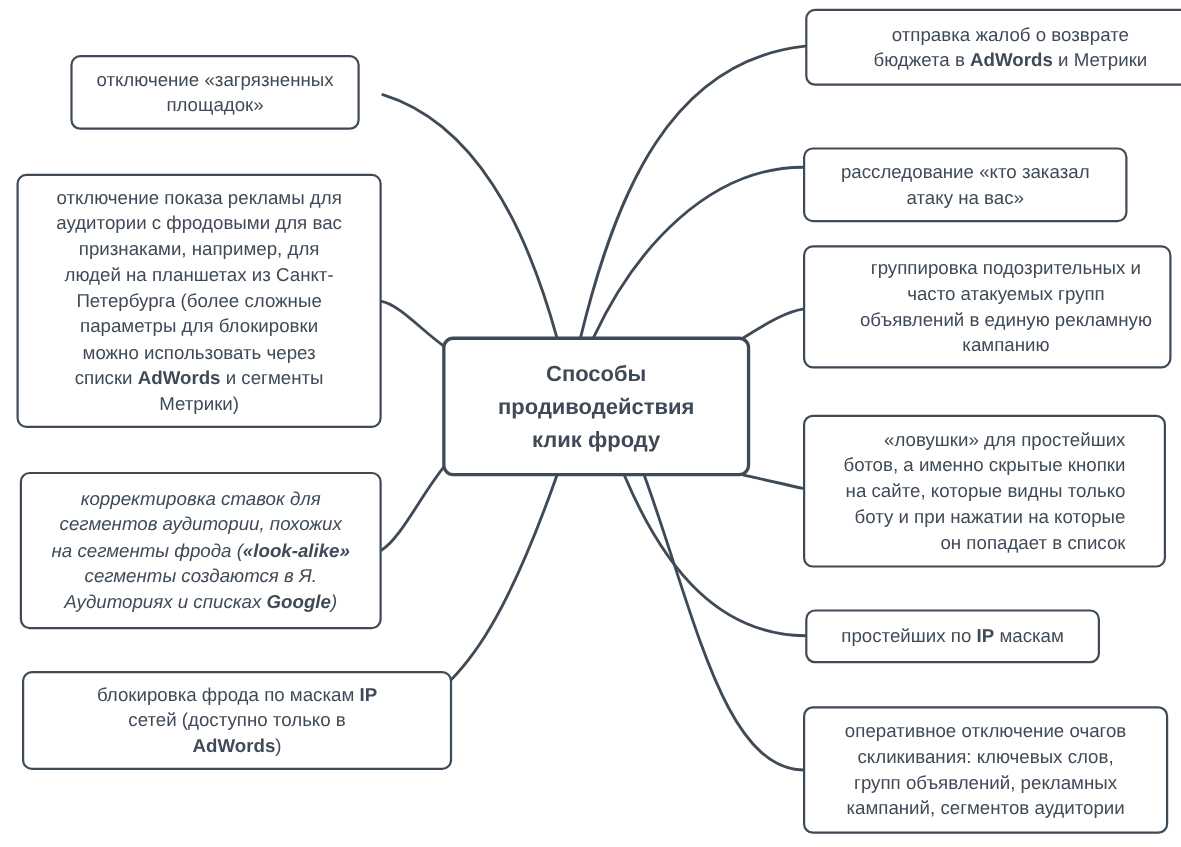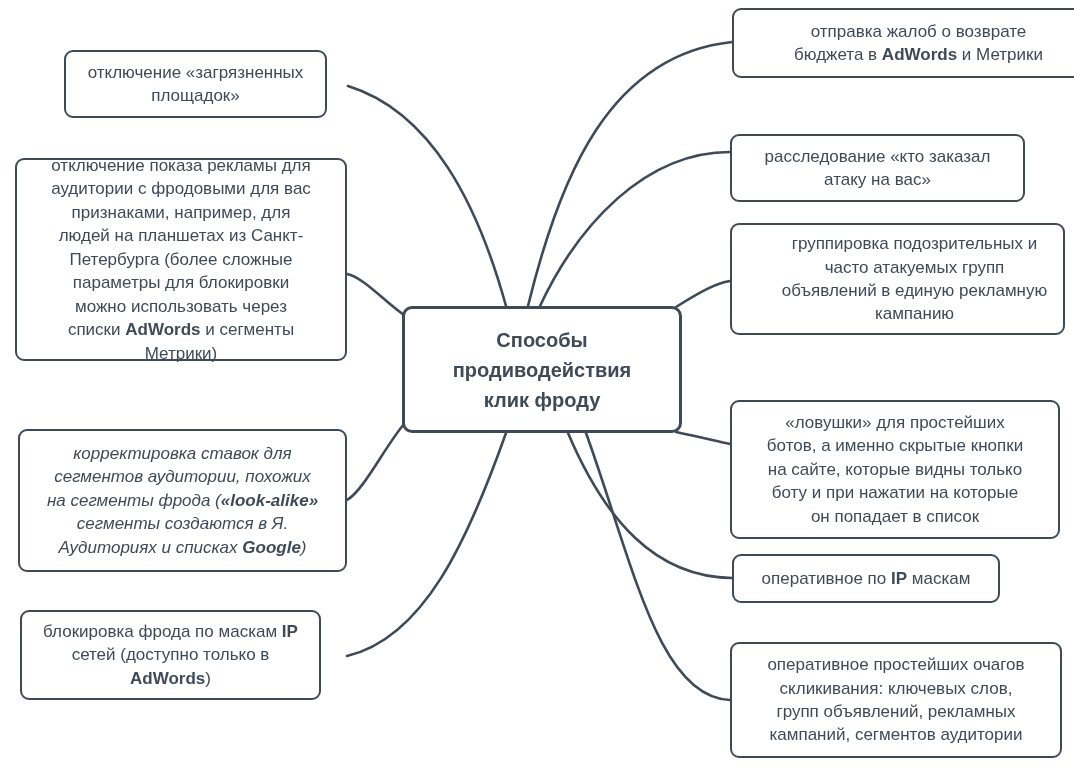--- a/index.html
+++ b/index.html
@@ -63,49 +63,49 @@
       <path d="M676,432 C700,437 716,441 730,444"></path>
       <path d="M568,433 C605,520 655,577 732,578"></path>
       <path d="M586,433 C632,560 658,698 730,700"></path>
     </svg>
   <div id="nodes">
       <div class="node central" style="left: 402px; top: 306px; width: 280px; height: 127px;"><div><span>Способы
 продиводействия
 клик фроду</span></div></div>
       <div class="node" style="left: 64px; top: 50px; width: 263px; height: 68px;"><div><span>отключение «загрязненных
 площадок»</span></div></div>
-      <div class="node" style="left: 15px; top: 158px; width: 332px; height: 203px;"><div><span>отключение показа рекламы для
+      <div class="node" style="left: 15px; top: 158px; width: 332px; height: 231px;"><div><span>отключение показа рекламы для
 аудитории с фродовыми для вас
 признаками, например, для
 людей на планшетах из Санкт-
 Петербурга (более сложные
 параметры для блокировки
 можно использовать через
 списки </span><b>AdWords</b><span> и сегменты
 Метрики)</span></div></div>
       <div class="node" style="left: 18px; top: 429px; width: 329px; height: 143px; font-style: italic;"><div><span>корректировка ставок для
 сегментов аудитории, похожих
 на сегменты фрода (</span><b>«look-alike»</b><span>
 сегменты создаются в Я.
 Аудиториях и списках </span><b>Google</b><span>)</span></div></div>
-      <div class="node" style="left: 20px; top: 610px; width: 301px; height: 90px;"><div><span>блокировка фрода по маскам </span><b>IP</b><span>
+      <div class="node" style="left: 20px; top: 610px; width: 391px; height: 90px;"><div><span>блокировка фрода по маскам </span><b>IP</b><span>
 сетей (доступно только в
 </span><b>AdWords</b><span>)</span></div></div>
       <div class="node" style="left: 732px; top: 8px; width: 373px; height: 70px;"><div><span>отправка жалоб о возврате
 бюджета в </span><b>AdWords</b><span> и Метрики</span></div></div>
       <div class="node" style="left: 730px; top: 122px; width: 295px; height: 68px; margin-top: 12px;"><div><span>расследование «кто заказал
 атаку на вас»</span></div></div>
       <div class="node" style="left: 730px; top: 223px; width: 335px; height: 112px; padding-left: 44px;"><div><span>группировка подозрительных и
 часто атакуемых групп
 объявлений в единую рекламную
 кампанию</span></div></div>
-      <div class="node" style="left: 730px; top: 400px; width: 330px; height: 139px;"><div><span>«ловушки» для простейших
+      <div class="node" style="left: 730px; top: 377px; width: 330px; height: 139px; text-align: right;"><div><span>«ловушки» для простейших
 ботов, а именно скрытые кнопки
 на сайте, которые видны только
 боту и при нажатии на которые
 он попадает в список</span></div></div>
-      <div class="node" style="left: 732px; top: 554px; width: 268px; height: 49px;"><div><span>оперативное по </span><b>IP</b><span> маскам</span></div></div>
-      <div class="node" style="left: 730px; top: 642px; width: 332px; height: 116px;"><div><span>оперативное простейших очагов
+      <div class="node" style="left: 732px; top: 554px; width: 268px; height: 49px;"><div><span>простейших по </span><b>IP</b><span> маскам</span></div></div>
+      <div class="node" style="left: 730px; top: 642px; width: 332px; height: 116px;"><div><span>оперативное отключение очагов
 скликивания: ключевых слов,
 групп объявлений, рекламных
 кампаний, сегментов аудитории</span></div></div>
     </div>
 </div>
 
 </body></html>

